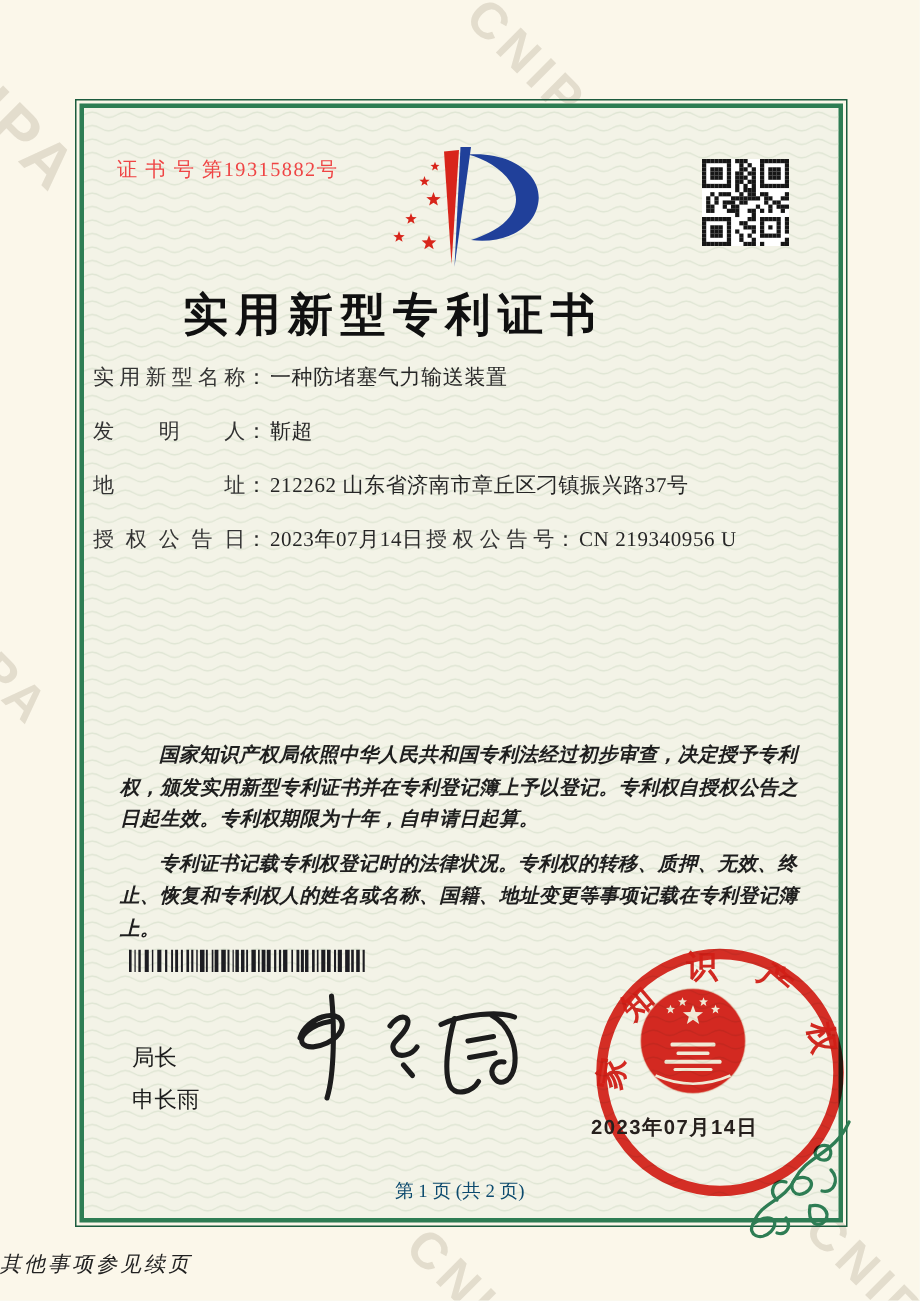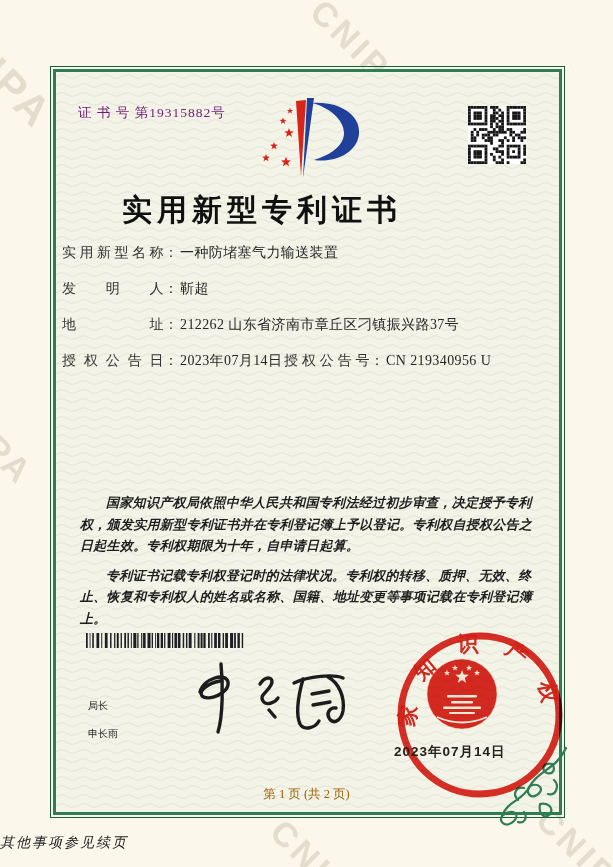--- a/index.html
+++ b/index.html
@@ -9,51 +9,51 @@
   
   .wm{position:absolute;font-family:"Liberation Sans",sans-serif;font-weight:700;
       font-size:34px;letter-spacing:4px;color:rgba(158,148,122,.26);
       transform:rotate(45deg);transform-origin:left top;z-index:1;white-space:nowrap;}
   
   #frame{left:50px;top:66px;width:513px;height:750px;border:1.5px solid #1c5c3e;z-index:2;}
   #frame-inner{position:absolute;left:2px;top:2px;right:2px;bottom:2px;
       border:3px solid #2e7d54;background:#f3f3e7;}
   #waves{position:absolute;left:0;top:0;width:100%;height:100%;}
   
-  #cert-no{left:78px;top:104px;font-size:13.5px;letter-spacing:1px;color:#701a75;z-index:3;}
+  #cert-no{left:78px;top:104px;font-size:13.5px;letter-spacing:1px;color:#ef4444;z-index:3;}
   #logo{left:240px;top:96px;z-index:3;}
   #qr{left:468px;top:106px;z-index:3;}
   #title{left:0;top:190px;width:524px;text-align:center;font-family:"Liberation Sans",sans-serif;
       font-weight:700;font-size:30px;letter-spacing:5px;color:#101010;z-index:3;}
   
   #fields{left:62px;top:242px;width:470px;z-index:3;font-size:14px;color:#262626;}
   .row{height:36px;line-height:22px;white-space:nowrap;position:relative;}
   .flabel{display:inline-block;width:102px;text-align:justify;text-align-last:justify;
       text-justify:inter-character;letter-spacing:.5px;color:#333;}
   .fcolon{margin:0 2px 0 0;}
   .fvalue{letter-spacing:.4px;}
   .grant2{position:absolute;left:222px;top:0;}
   .grant2 .flabel{width:86px;}
   
   #paras{left:80px;top:492px;width:458px;z-index:3;font-size:13px;line-height:1.66;
       font-style:italic;color:#1e1e1e;letter-spacing:.3px;}
   #paras p{margin:0 0 8px 0;text-indent:2em;font-weight:bold;}
   
   #barcode{left:86px;top:633px;z-index:3;}
   #director{left:88px;top:692px;z-index:3;font-family:"Liberation Sans",sans-serif;
-      font-size:10px;color:#1d1d1d;line-height:28px;}
+      font-size:15px;color:#1d1d1d;line-height:28px;}
   #sign{left:182px;top:652px;z-index:4;}
   
   #seal{left:391px;top:626px;z-index:5;mix-blend-mode:multiply;}
   #seal-date{left:394px;top:743px;width:130px;z-index:6;font-size:13.5px;font-weight:700;
       color:#26201d;letter-spacing:1px;font-family:"Liberation Sans",sans-serif;}
   
   #flourish{left:494px;top:742px;z-index:4;}
   
-  #page-note{left:50px;top:786px;width:513px;text-align:center;font-size:12.5px;color:#a16207;z-index:3;}
+  #page-note{left:50px;top:786px;width:513px;text-align:center;font-size:12.5px;color:#0c4a6e;z-index:3;}
   #cont-note{left:0;top:834px;width:613px;text-align:left;font-size:14px;font-style:italic;
       color:#222;letter-spacing:2px;z-index:3;}
 </style>
 </head>
 <body>
 
 <div class="wm" style="left:-42px;top:0px;font-size:42px;">CNIPA</div>
 <div class="wm" style="left:330px;top:-8px;">CNIPA</div>
 <div class="wm" style="left:300px;top:224px;">CNIPA</div>
 <div class="wm" style="left:-46px;top:378px;">CNIPA</div>

